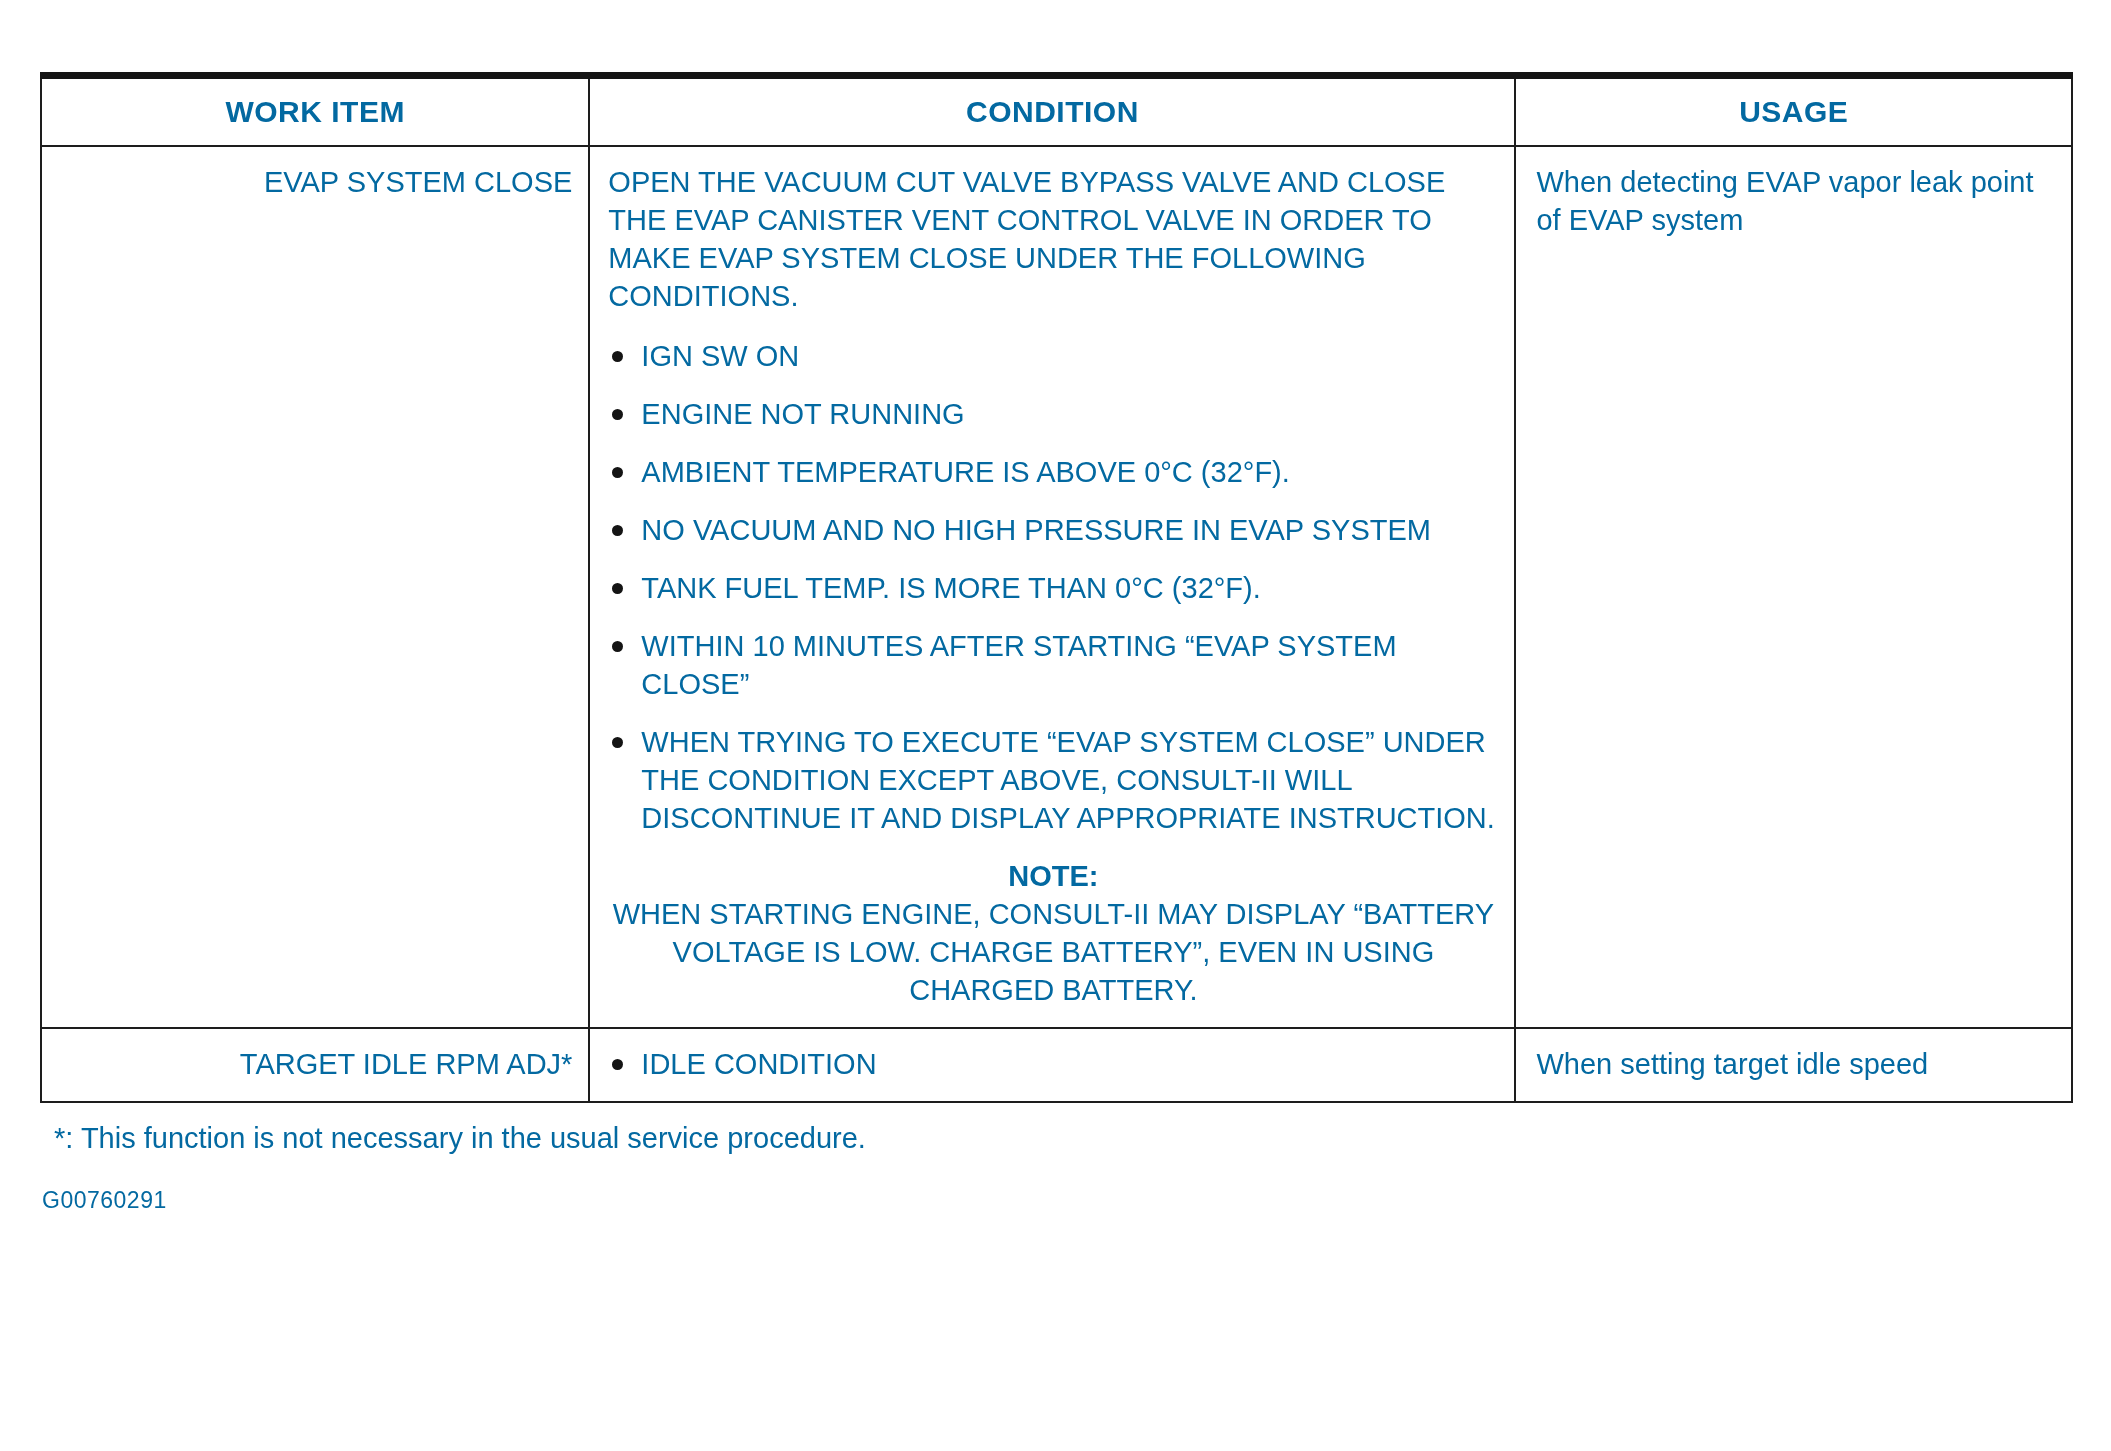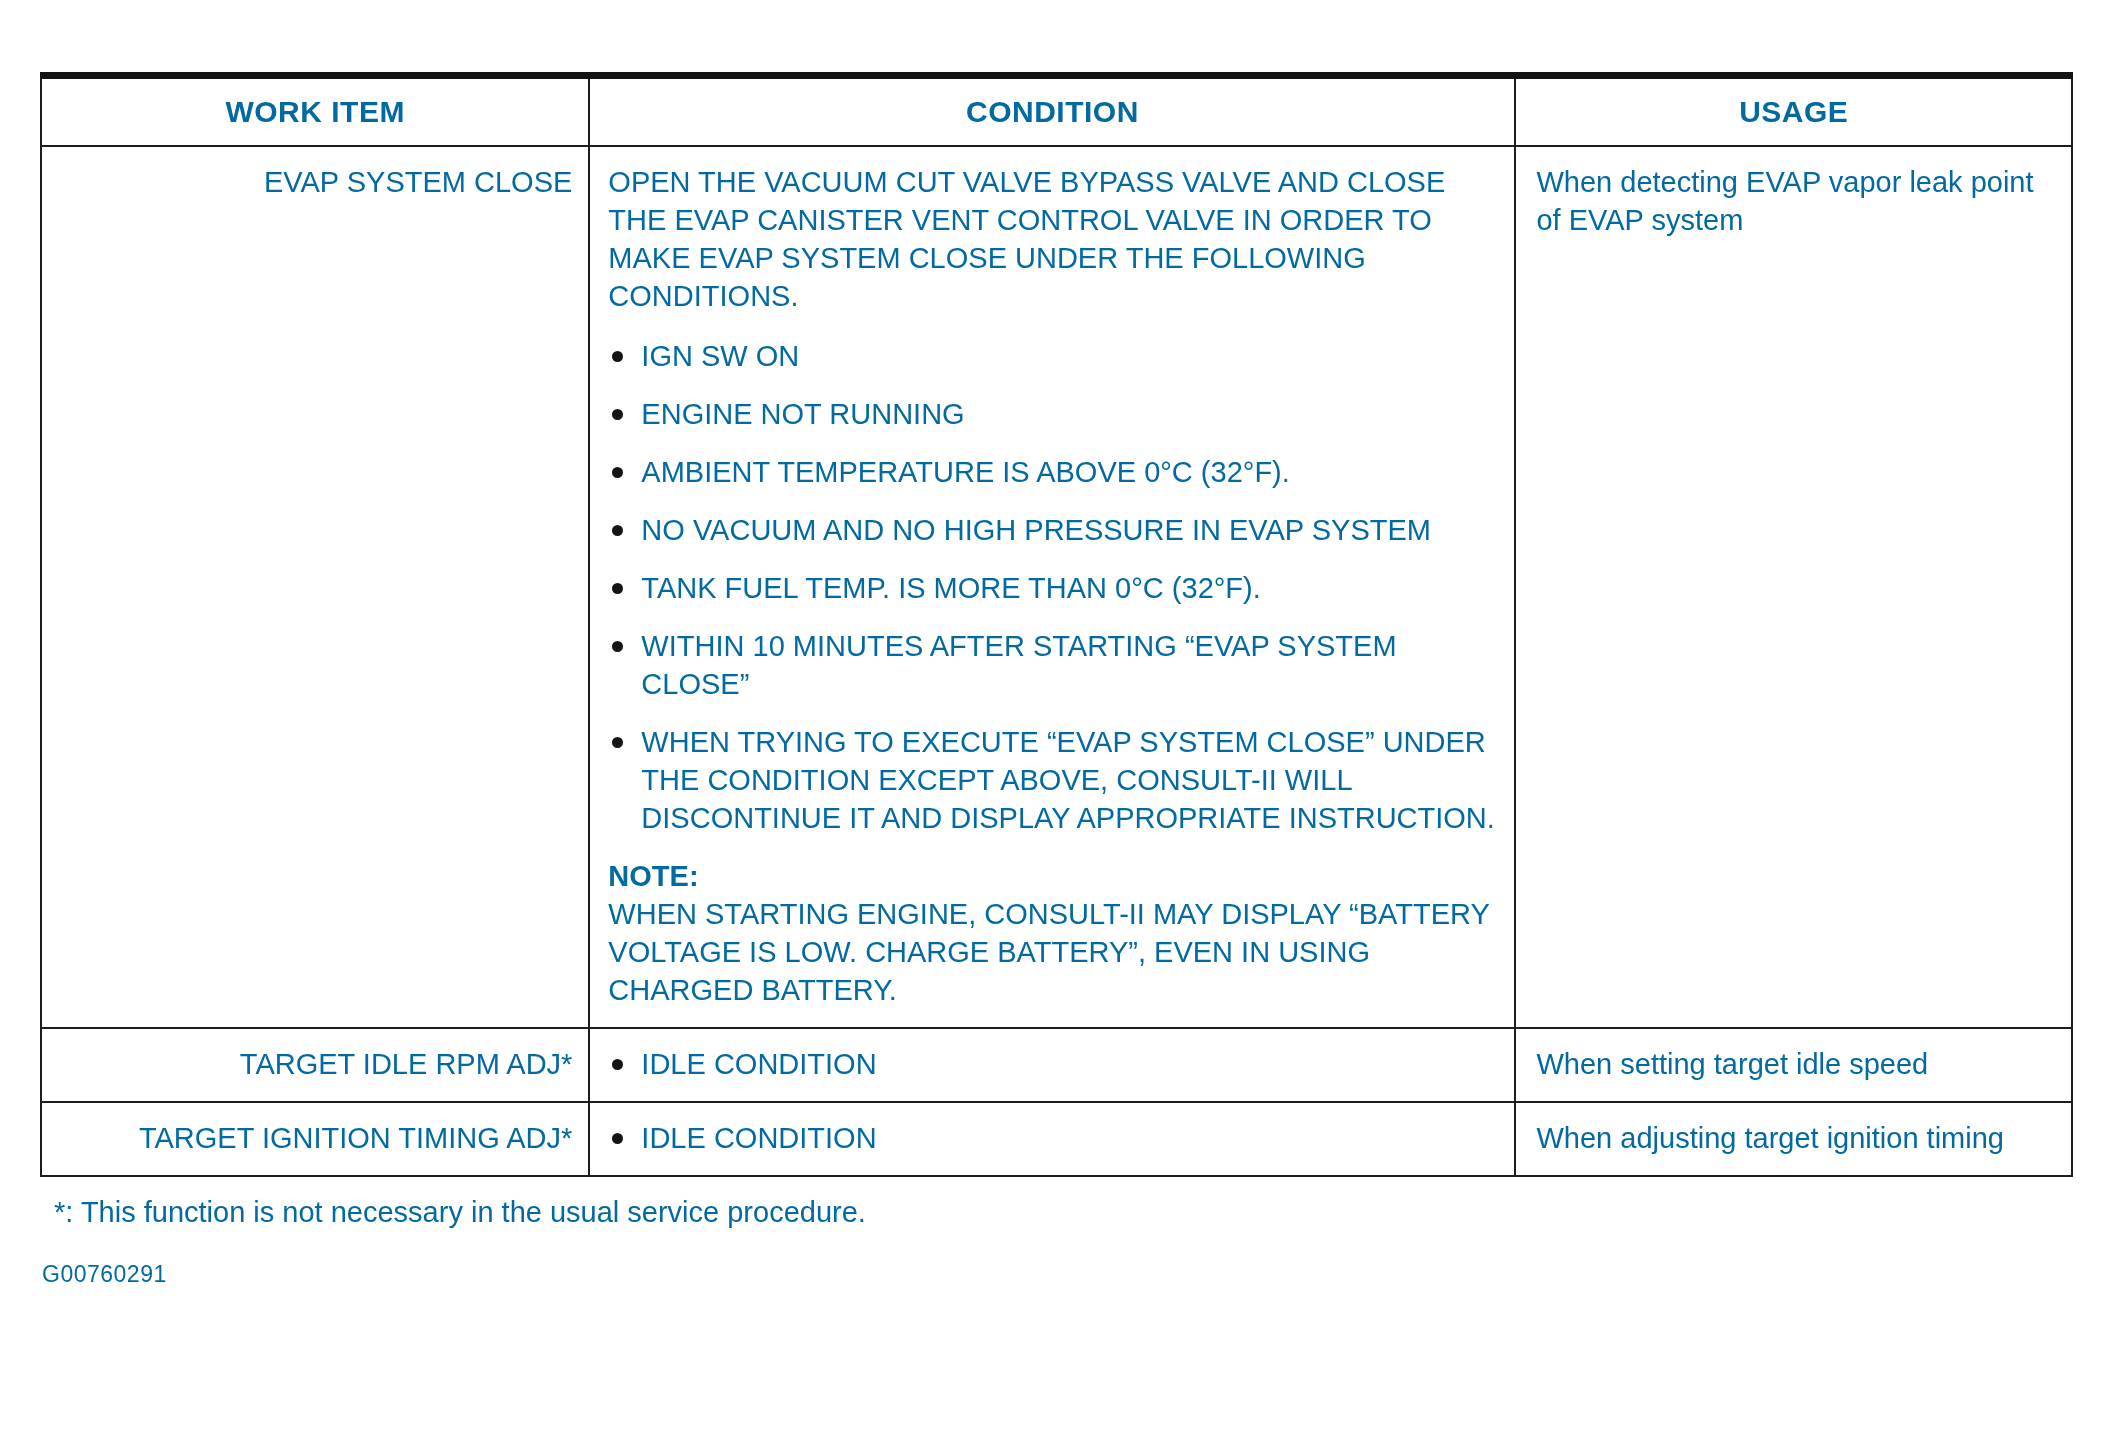--- a/index.html
+++ b/index.html
@@ -53,21 +53,21 @@
   .bullet-item:last-child { margin-bottom: 0; }
   .dot {
     flex: 0 0 auto;
     width: 11px;
     height: 11px;
     border-radius: 50%;
     background: #141414;
     margin: 14px 18px 0 4px;
   }
   .bullet-text { flex: 1 1 auto; }
-  .note-block { margin-top: 6px; }
+  .note-block { margin-top: 6px; text-align: center; }
   .note-label {
     font-weight: bold;
     display: block;
   }
   .note-text {
     font-weight: normal;
     display: block;
   }
   .footnote {
     font-size: 29px;
@@ -146,30 +146,20 @@
         <td class="work-item-cell">TARGET IDLE RPM ADJ*</td>
         <td class="condition-cell">
           <div class="bullet-item">
             <span class="dot"></span>
             <span class="bullet-text">IDLE CONDITION</span>
           </div>
         </td>
         <td class="usage-cell">When setting target idle speed</td>
       </tr>
 
-      <tr>
-        <td class="work-item-cell">TARGET IGNITION TIMING ADJ*</td>
-        <td class="condition-cell">
-          <div class="bullet-item">
-            <span class="dot"></span>
-            <span class="bullet-text">IDLE CONDITION</span>
-          </div>
-        </td>
-        <td class="usage-cell">When adjusting target ignition timing</td>
-      </tr>
 
     </tbody>
   </table>
 
   <div class="footnote">*: This function is not necessary in the usual service procedure.</div>
 
   <div class="figure-id">G00760291</div>
 
 </div>
 

